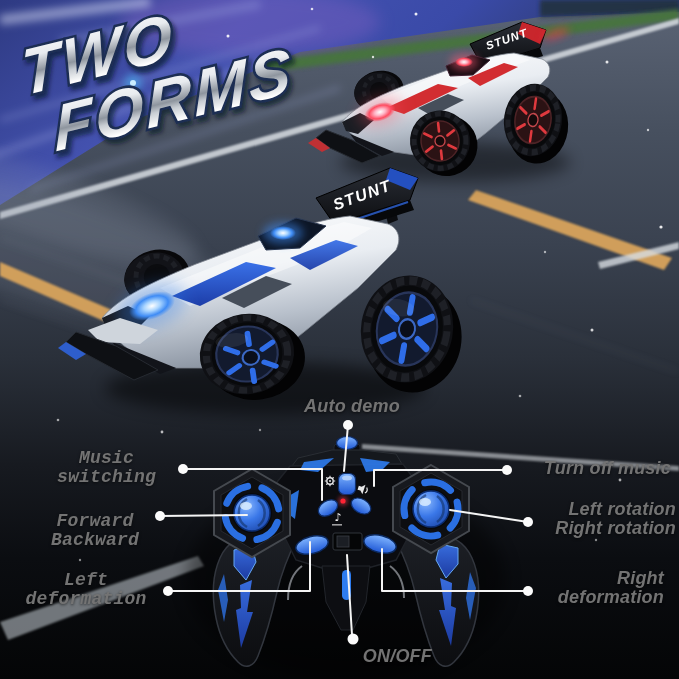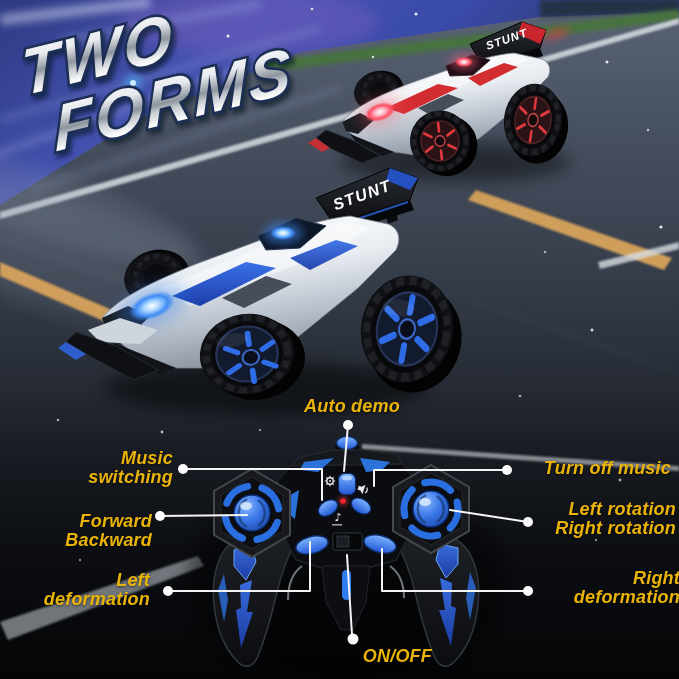--- a/index.html
+++ b/index.html
@@ -1,23 +1,23 @@
 <!DOCTYPE html>
 <html><head>
 <meta charset="utf-8">
 <style>
   html,body{margin:0;padding:0;background:#000;}
   .stage{position:relative;width:679px;height:679px;overflow:hidden;
          background:#0a0c10;font-family:"Liberation Sans",sans-serif;}
   .scene{position:absolute;left:0;top:0;width:679px;height:679px;display:block;}
-  .lbl{position:absolute;color:#eab308;font-style:italic;font-weight:700;
+  .lbl{position:absolute;color:#737373;font-style:italic;font-weight:700;
        font-size:18px;line-height:1.06;letter-spacing:.2px;white-space:pre-line;
        text-shadow:0 1px 3px rgba(0,0,0,.6);}
   .lbl.center{text-align:center;}
-  .lbl.right{text-align:right;}
+  .lbl.right{text-align:center;font-family:Liberation Mono, monospace;}
   .lbl.left{text-align:right;}
 </style>
 </head>
 <body>
 
 <div class="stage">
 <svg class="scene" viewBox="0 0 679 679" xmlns="http://www.w3.org/2000/svg">
   <defs>
     <linearGradient id="skyGrad" x1="0" y1="0" x2="1" y2="0.35">
       <stop offset="0" stop-color="#2e3a82"></stop>
@@ -381,16 +381,16 @@
 <div class="lbl center" style="left:272px;top:397px;width:160px;">Auto demo</div>
 <div class="lbl right" style="left:40px;top:449px;width:133px;">Music
 switching</div>
 <div class="lbl left" style="left:516px;top:459px;width:155px;">Turn off music</div>
 <div class="lbl right" style="left:38px;top:512px;width:114px;">Forward
 Backward</div>
 <div class="lbl left" style="left:541px;top:500px;width:135px;font-style:italic;">Left rotation
 Right rotation</div>
 <div class="lbl right" style="left:22px;top:571px;width:128px;">Left
 deformation</div>
-<div class="lbl left" style="left:545px;top:569px;width:135px;">Right
+<div class="lbl left" style="left:529px;top:569px;width:135px;">Right
 deformation</div>
 <div class="lbl center" style="left:272px;top:647px;width:160px;text-align:right;">ON/OFF</div>
 </div>
 
 </body></html>

